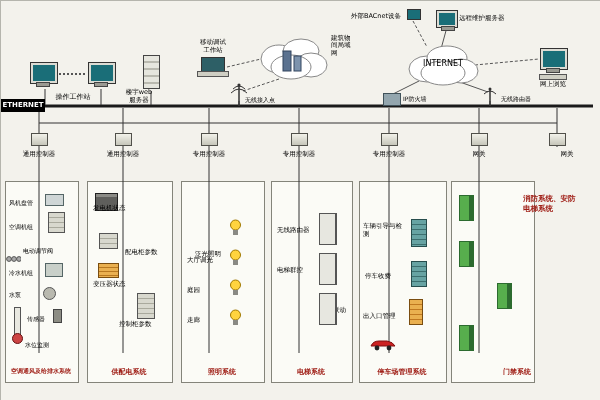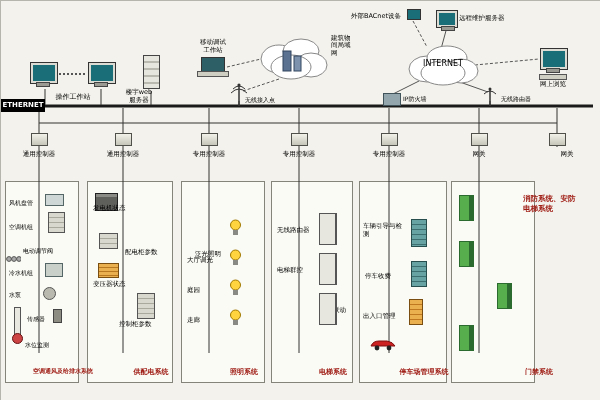--- a/index.html
+++ b/index.html
@@ -3,21 +3,21 @@
 <meta charset="utf-8">
 <style>
   html,body{margin:0;padding:0;background:#e8e8e2;}
   #canvas{position:relative;width:600px;height:400px;background:#f3f2ec;border:1px solid #b5b5ad;
           font-family:"DejaVu Sans",sans-serif;overflow:hidden;}
   #wires{position:absolute;left:0;top:0;z-index:2;pointer-events:none;}
   .box{position:absolute;top:180px;height:200px;background:#fbfbf6;border:1px solid #84847a;z-index:1;}
   .lbl{position:absolute;font-size:6.5px;color:#000;line-height:1.2;white-space:nowrap;z-index:3;}
   .lblc{text-align:center;}
   .wrap{white-space:normal;}
-  .title{position:absolute;top:366px;font-size:7px;color:#a02018;text-align:center;white-space:nowrap;z-index:3;font-weight:bold;margin-left:22px;}
+  .title{position:absolute;top:366px;font-size:7px;color:#a02018;text-align:center;white-space:nowrap;z-index:3;font-weight:bold;}
   .ctrl{position:absolute;top:132px;width:15px;height:11px;background:linear-gradient(#f2f2ea,#c6c6ba);
         border:1px solid #50504a;z-index:3;}
   .ctrl-lbl{position:absolute;top:149px;width:52px;text-align:center;font-size:6.5px;color:#000;z-index:3;}
   .icon{position:absolute;z-index:3;}
   .mon{position:absolute;width:22px;height:16px;background:#1a6e78;border:2px solid #dcdcd4;box-shadow:0 0 0 1px #333;z-index:3;}
   .stand{position:absolute;width:12px;height:3px;background:#9a9a92;box-shadow:0 0 0 1px #444;z-index:3;}
   .tower{position:absolute;width:15px;height:32px;background:repeating-linear-gradient(#e6e6de 0 5px,#b9b9af 5px 7px);border:1px solid #444;z-index:3;}
   .cab{background:repeating-linear-gradient(#d8d8ce 0 4px,#a9a99d 4px 5px);border:1px solid #555;}
   .teal{background:repeating-linear-gradient(#67a3a3 0 4px,#3c6f6f 4px 5px);border:1px solid #274d4d;}
   .door{width:13px;height:24px;background:#57ae4d;border:1px solid #2c6b2f;box-shadow:inset -4px 0 0 #2c6b2f;}

